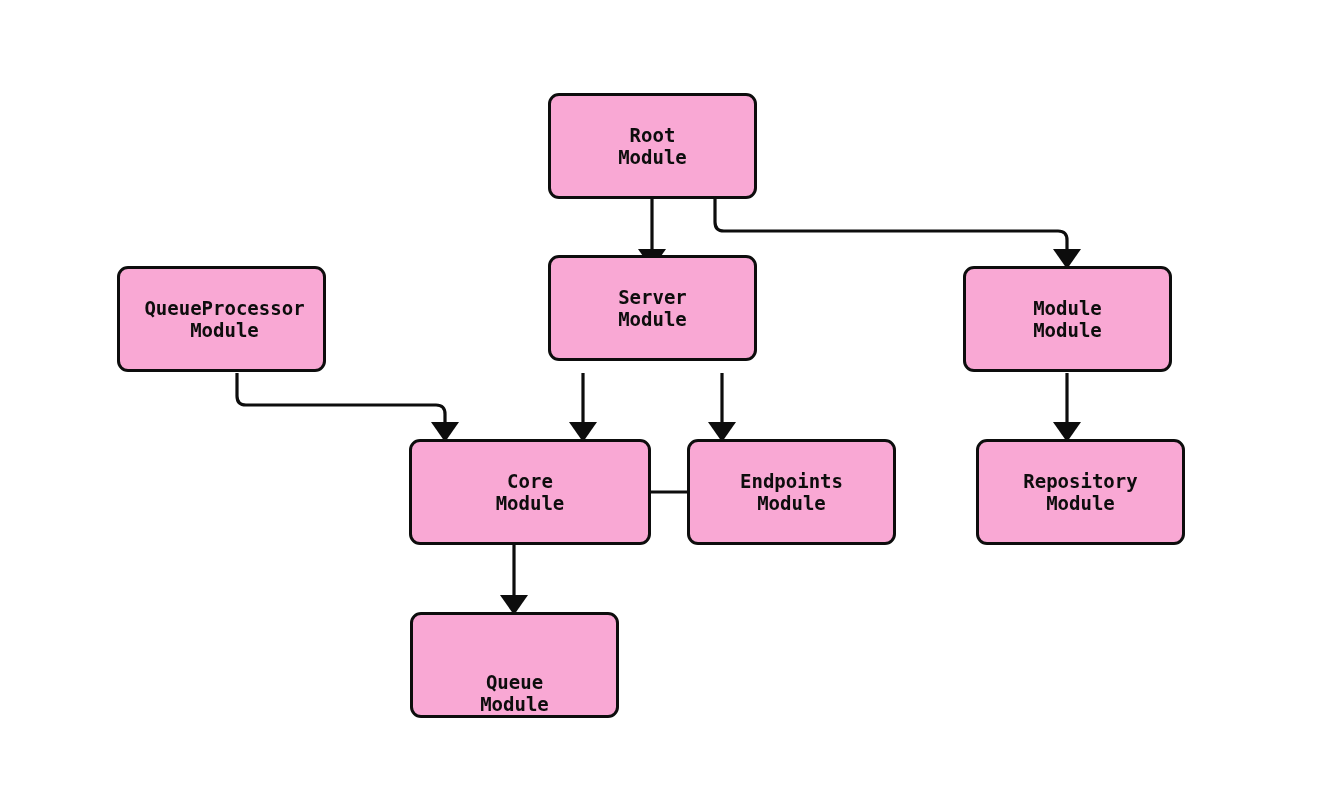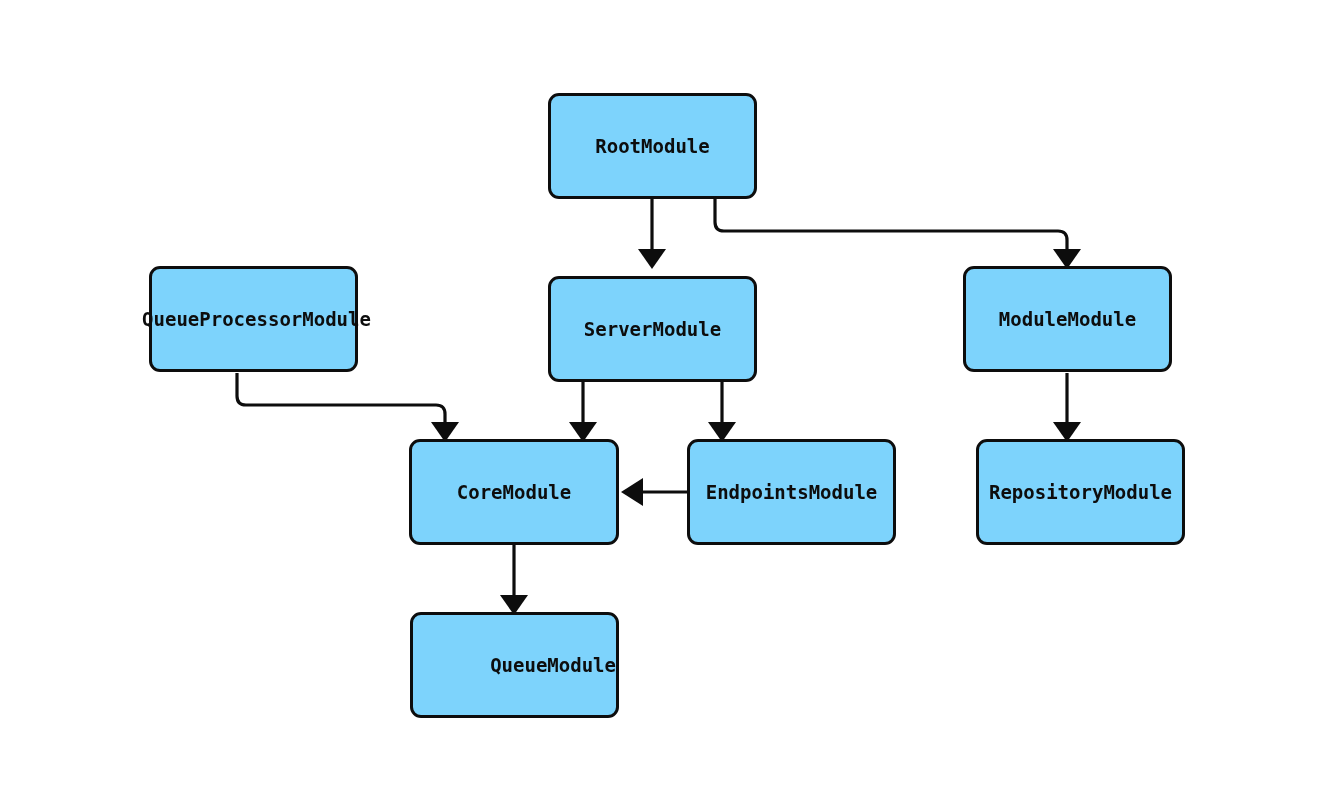--- a/index.html
+++ b/index.html
@@ -29,40 +29,40 @@
   }
   .arrowhead {
     fill: #0d0d0d;
     stroke: none;
   }
   .node {
     position: absolute;
     box-sizing: border-box;
     width: 209px;
     height: 106px;
-    background: #7dd3fc;
+    background: #f9a8d4;
     border: 3.5px solid #0d0d0d;
     border-radius: 11px;
     display: flex;
-    flex-direction: row;
+    flex-direction: column;
     align-items: center;
     justify-content: center;
     text-align: center;
     color: #0d0d0d;
     font-weight: bold;
     font-size: 19px;
     line-height: 22px;
     white-space: nowrap;
   }
   
   #node-root          { left: 548px;  top: 93px;  }
-  #node-queueprocessor{ left: 149px;  top: 266px; padding-left: 6px; }
-  #node-server        { left: 548px;  top: 276px; }
+  #node-queueprocessor{ left: 117px;  top: 266px; padding-left: 6px; }
+  #node-server        { left: 548px;  top: 255px; }
   #node-global        { left: 963px;  top: 266px; }
-  #node-core          { left: 409px;  top: 439px; width: 210px; }
+  #node-core          { left: 409px;  top: 439px; width: 242px; }
   #node-endpoints     { left: 687px;  top: 439px; }
   #node-repository    { left: 976px;  top: 439px; }
   #node-queue         { left: 410px;  top: 612px; justify-content: flex-end; }
 </style>
 </head>
 <body>
 
 <div class="canvas">
 
   <svg class="edges" viewBox="0 0 1337 809" xmlns="http://www.w3.org/2000/svg">

